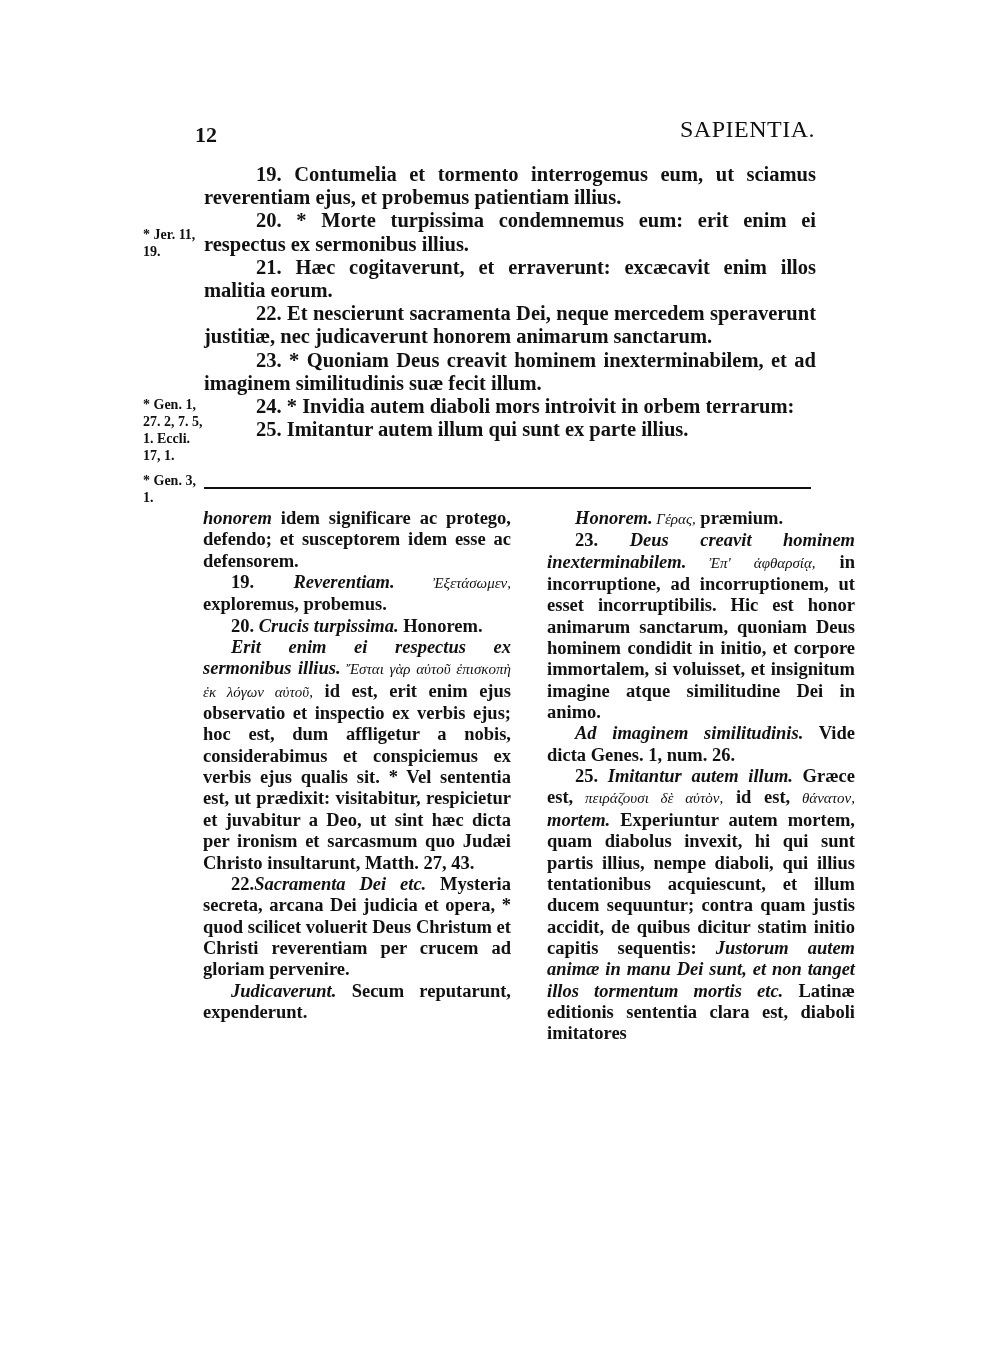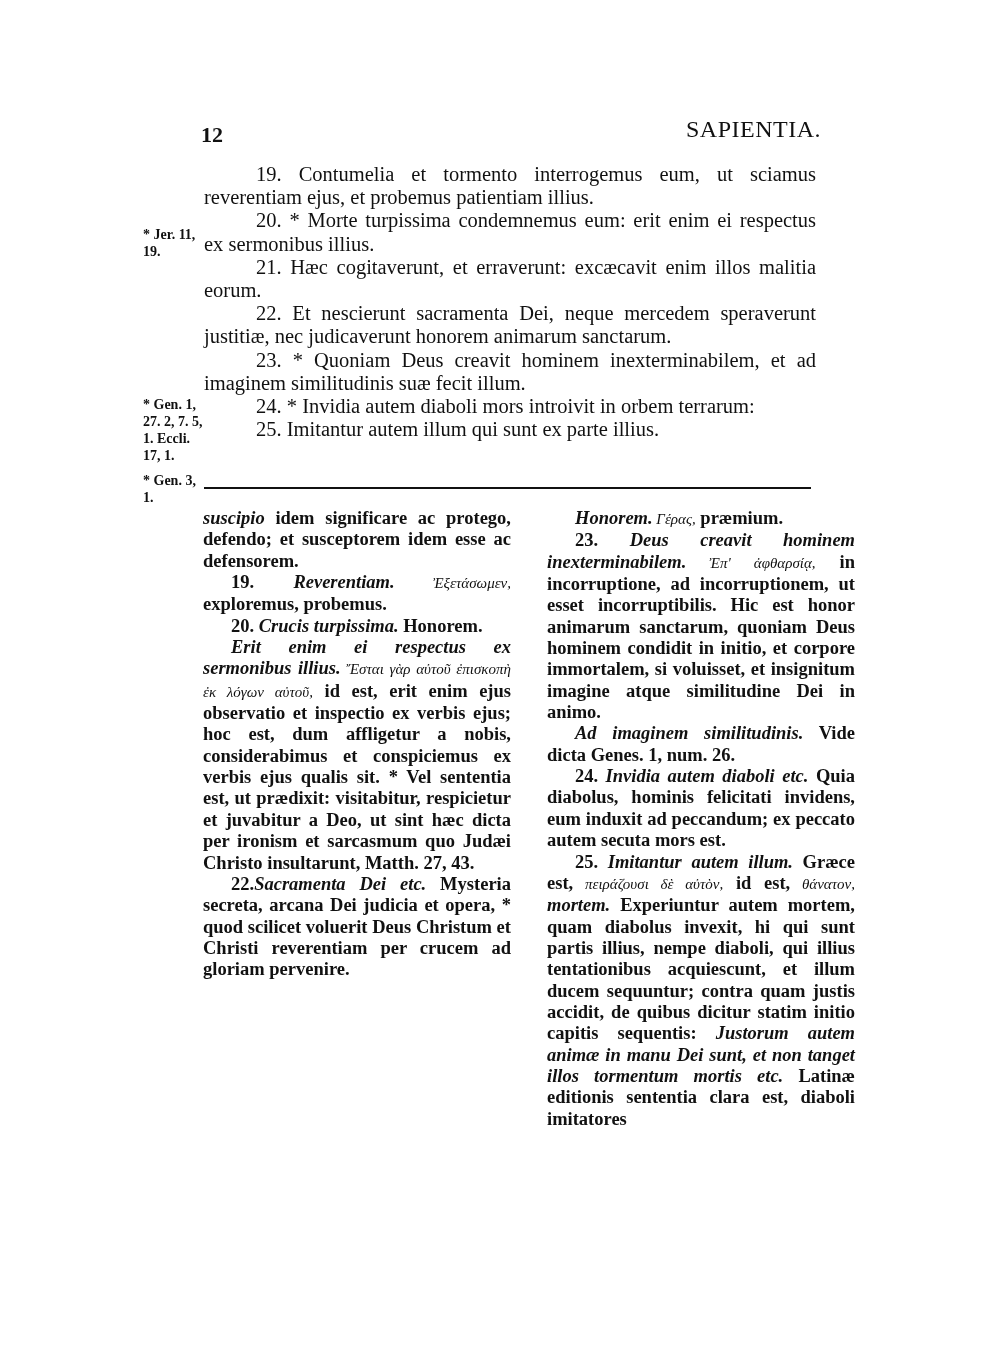--- a/index.html
+++ b/index.html
@@ -1,22 +1,22 @@
 <!DOCTYPE html>
 <html><head>
 <meta charset="utf-8">
 <style>
   html, body { margin: 0; padding: 0; background: #ffffff; }
   body { width: 1000px; height: 1365px; position: relative; overflow: hidden;
          font-family: "Liberation Serif", "DejaVu Serif", serif; color: #111; }
-  .header { position: absolute; top: 116px; left: 201px; width: 620px; height: 34px; }
+  .header { position: absolute; top: 116px; left: 195px; width: 620px; height: 34px; }
   .page-num { position: absolute; left: 0; top: 6px; font-size: 22px; font-weight: bold; }
   .running-title { position: absolute; left: 0; right: 0; text-align: right; font-size: 24px; letter-spacing: 0.5px; }
   .margin { position: absolute; left: 143px; width: 60px; font-size: 14px; font-weight: bold; line-height: 17px; }
-  .text-block { position: absolute; left: 204px; top: 163px; width: 612px; font-size: 20.5px; line-height: 23.2px; font-weight: normal; }
+  .text-block { position: absolute; left: 204px; top: 163px; width: 612px; font-size: 20.5px; line-height: 23.2px; font-weight: bold; }
   .verse { text-indent: 52px; text-align: justify; margin: 0; }
   .rule { position: absolute; left: 204px; top: 487px; width: 607px; height: 0; border-top: 2px solid #111; }
   .col { position: absolute; top: 508px; width: 308px; font-size: 18.5px; line-height: 21.35px; font-weight: bold; text-align: justify; }
   .col.left { left: 203px; }
   .col.right { left: 547px; }
   .col p { margin: 0; text-indent: 28px; }
   .col p.noindent { text-indent: 0; }
   .it { font-style: italic; }
   .gr { font-style: italic; font-weight: normal; font-size: 15px; }
 </style>
@@ -38,26 +38,26 @@
   <p class="verse"><span>21.</span> <span>Hæc cogitaverunt, et erraverunt: excæcavit enim illos malitia eorum.</span></p>
   <p class="verse"><span>22.</span> <span>Et nescierunt sacramenta Dei, neque mercedem speraverunt justitiæ, nec judicaverunt honorem animarum sanctarum.</span></p>
   <p class="verse"><span>23.</span> <span>* Quoniam Deus creavit hominem inexterminabilem, et ad imaginem similitudinis suæ fecit illum.</span></p>
   <p class="verse"><span>24.</span> <span>* Invidia autem diaboli mors introivit in orbem terrarum:</span></p>
   <p class="verse"><span>25.</span> <span>Imitantur autem illum qui sunt ex parte illius.</span></p>
 </div>
 
 <div class="rule"></div>
 
 <div class="col left">
-  <p class="noindent"><span class="it">suscipio</span><span> idem significare ac protego, defendo; et susceptorem idem esse ac defensorem.</span></p>
+  <p class="noindent"><span class="it">honorem</span><span> idem significare ac protego, defendo; et susceptorem idem esse ac defensorem.</span></p>
   <p><span>19.</span> <span class="it">Reverentiam.</span><span class="gr"> Ἐξετάσωμεν,</span><span> exploremus, probemus.</span></p>
   <p><span>20.</span> <span class="it">Crucis turpissima.</span><span> Honorem.</span></p>
   <p><span class="it">Erit enim ei respectus ex sermonibus illius.</span><span class="gr"> Ἔσται γὰρ αὐτοῦ ἐπισκοπὴ ἐκ λόγων αὐτοῦ,</span><span> id est, erit enim ejus observatio et inspectio ex verbis ejus; hoc est, dum affligetur a nobis, considerabimus et conspiciemus ex verbis ejus qualis sit. * Vel sententia est, ut prædixit: visitabitur, respicietur et juvabitur a Deo, ut sint hæc dicta per ironism et sarcasmum quo Judæi Christo insultarunt, Matth. 27, 43.</span></p>
   <p><span>22.</span><span class="it">Sacramenta Dei etc.</span><span> Mysteria secreta, arcana Dei judicia et opera, * quod scilicet voluerit Deus Christum et Christi reverentiam per crucem ad gloriam pervenire.</span></p>
+  <p><span class="it">Judicaverunt.</span><span> Secum reputarunt, expenderunt.</span></p>
 </div>
 
 <div class="col right">
   <p><span class="it">Honorem.</span><span class="gr"> Γέρας,</span><span> præmium.</span></p>
   <p><span>23.</span> <span class="it">Deus creavit hominem inexterminabilem.</span><span class="gr"> Ἐπ' ἀφθαρσίᾳ,</span><span> in incorruptione, ad incorruptionem, ut esset incorruptibilis. Hic est honor animarum sanctarum, quoniam Deus hominem condidit in initio, et corpore immortalem, si voluisset, et insignitum imagine atque similitudine Dei in animo.</span></p>
   <p><span class="it">Ad imaginem similitudinis.</span><span> Vide dicta Genes. 1, num. 26.</span></p>
-  <p><span>24.</span> <span class="it">Invidia autem diaboli etc.</span><span> Quia diabolus, hominis felicitati invidens, eum induxit ad peccandum; ex peccato autem secuta mors est.</span></p>
   <p><span>25.</span> <span class="it">Imitantur autem illum.</span><span> Græce est,</span><span class="gr"> πειράζουσι δὲ αὐτὸν,</span><span> id est,</span><span class="gr"> θάνατον,</span><span class="it"> mortem.</span><span> Experiuntur autem mortem, quam diabolus invexit, hi qui sunt partis illius, nempe diaboli, qui illius tentationibus acquiescunt, et illum ducem sequuntur; contra quam justis accidit, de quibus dicitur statim initio capitis sequentis:</span><span class="it"> Justorum autem animæ in manu Dei sunt, et non tanget illos tormentum mortis etc.</span><span> Latinæ editionis sententia clara est, diaboli imitatores</span></p>
 </div>
 
 </body></html>

